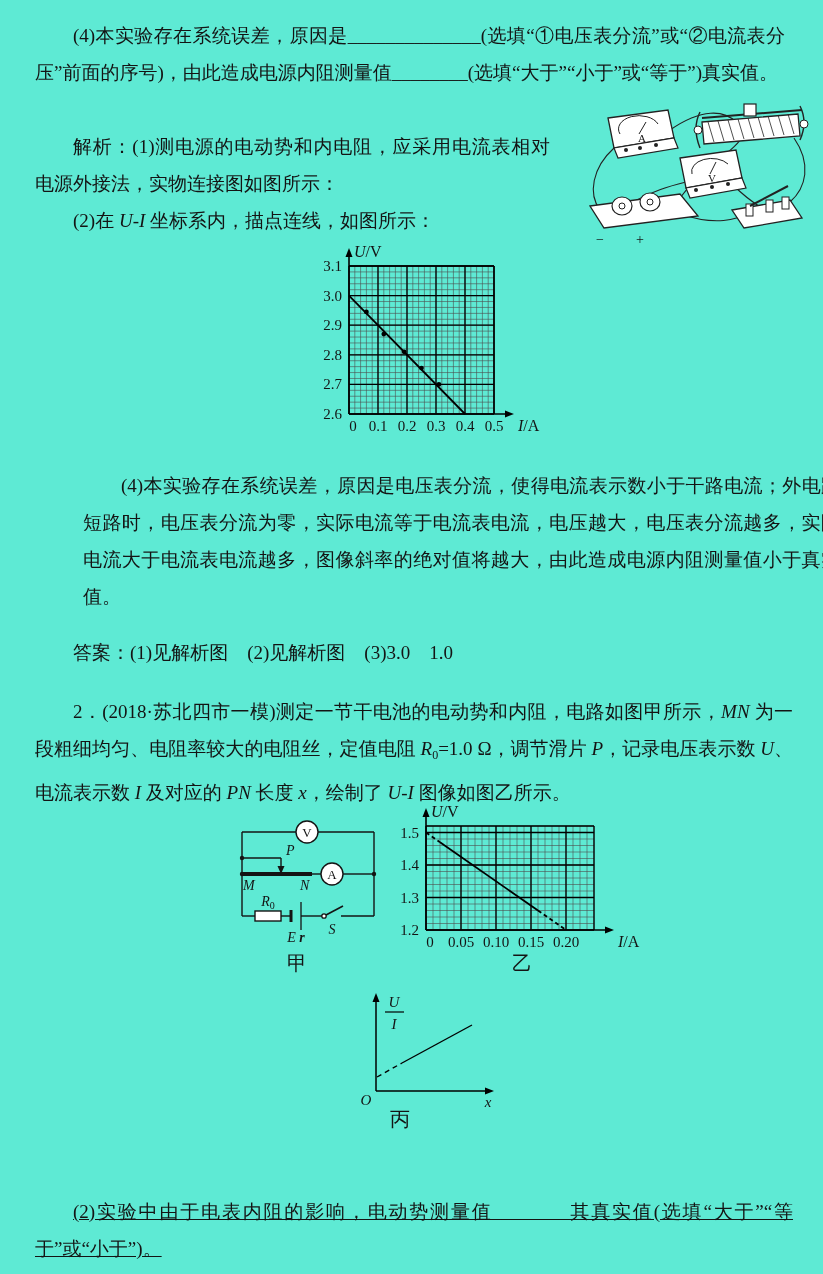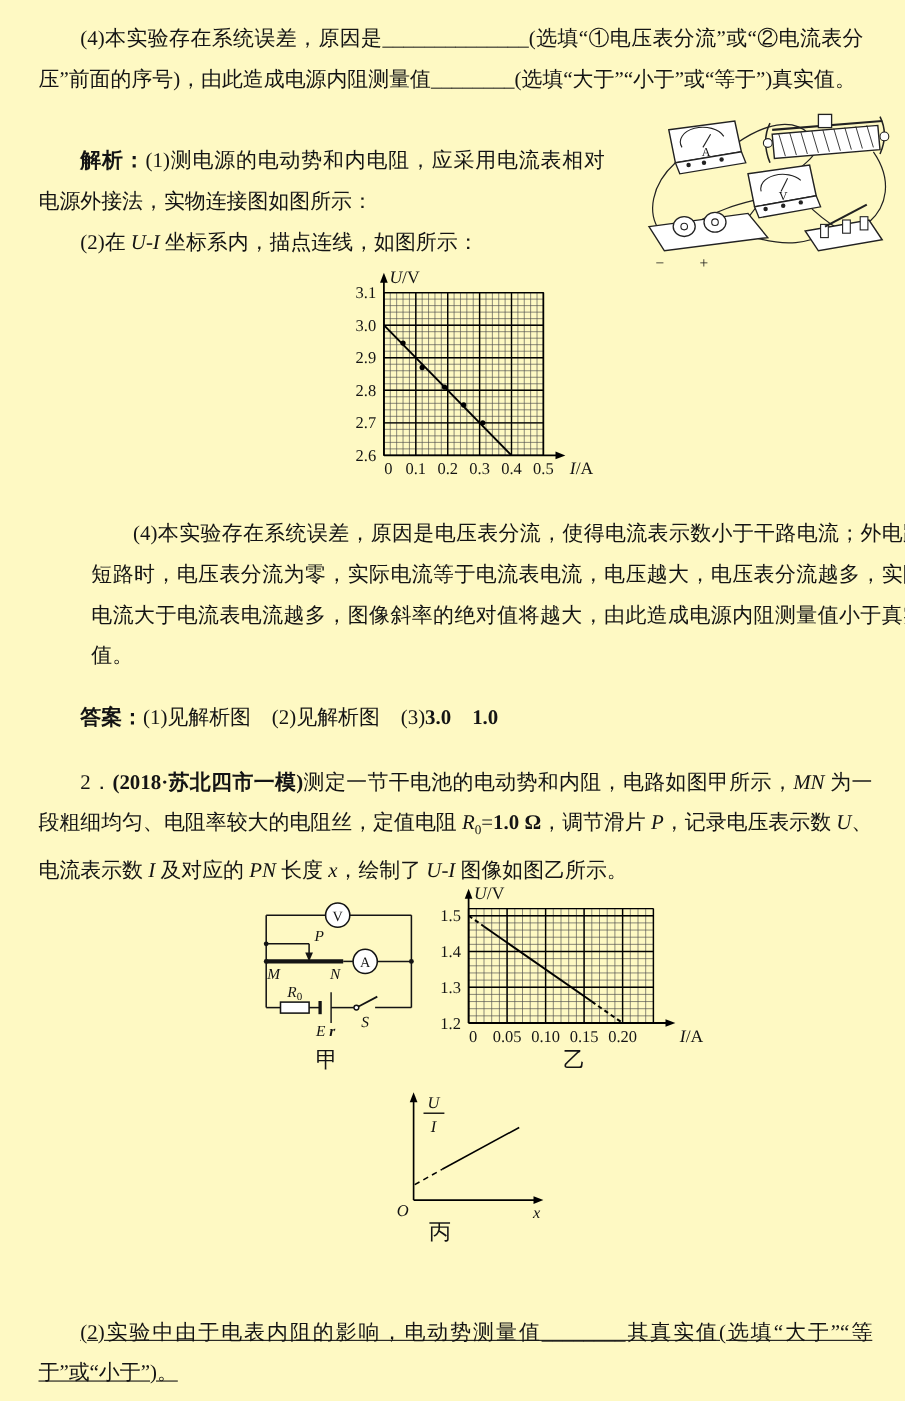--- a/index.html
+++ b/index.html
@@ -1,20 +1,20 @@
 <!DOCTYPE html>
 <html><head>
 <meta charset="utf-8">
 <style>
   html,body{margin:0;padding:0;background:#ffffff;}
-  .page{position:relative;width:823px;height:1274px;overflow:hidden;background:#fef9c3;
+  .page{position:relative;width:823px;height:1274px;overflow:hidden;background:#5eead4;
         font-family:"Liberation Serif","DejaVu Serif",serif;font-size:19px;color:#141414;}
   .para{position:absolute;line-height:37px;text-align:justify;text-indent:38px;}
   .it{font-style:italic;}
-  .bd{font-weight:bold;}
+  .bd{font-weight:normal;}
   .sub{font-size:12px;vertical-align:-4px;}
   .figcap{position:absolute;text-align:center;font-size:20px;color:#141414;}
   svg{position:absolute;overflow:visible;}
   svg text{font-family:"Liberation Serif","DejaVu Serif",serif;fill:#141414;}
 </style>
 </head>
 <body>
 
 <div class="page">
 

